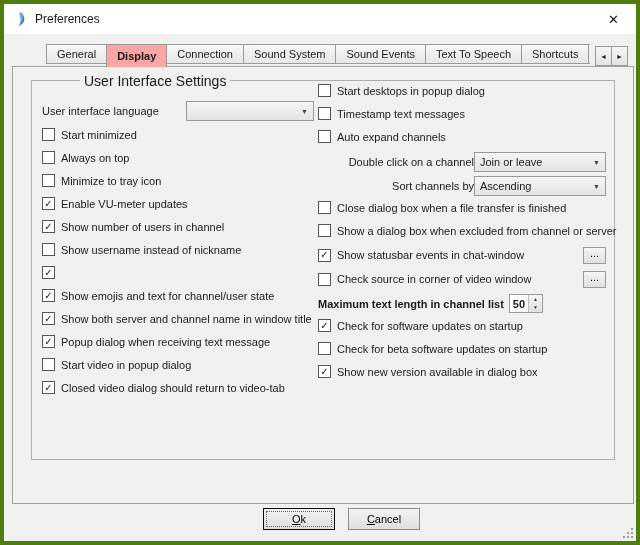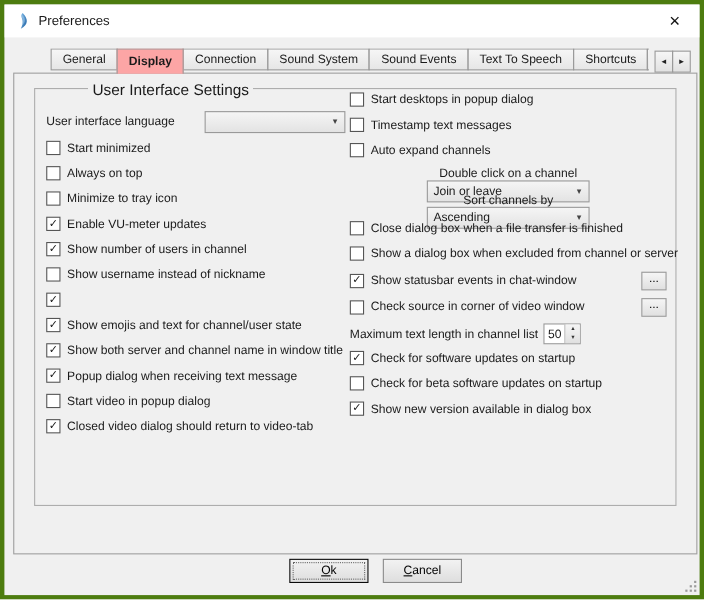--- a/index.html
+++ b/index.html
@@ -31,29 +31,29 @@
 
   
   .groupbox{position:absolute;top:13px;left:18px;right:18px;height:380px;border:1px solid #adadad;}
   .legend{position:absolute;top:-8px;left:8px;background:var(--dialog-bg);padding:0 4px;font-size:14px;margin-left:40px;}
 
   .col-left{position:absolute;left:10px;top:20px;width:272px;}
   .col-right{position:absolute;left:286px;top:2px;right:8px;}
 
   .row{display:flex;align-items:center;height:15px;margin-bottom:8px;font-size:11px;white-space:nowrap;}
   .row.lang-row{height:20px;margin-bottom:6px;justify-content:space-between;}
-  .row.select-row{height:20px;margin-bottom:4px;justify-content:flex-start;flex-direction:column;}
-  .row.spin-row{height:19px;margin-bottom:5px;}
+  .row.select-row{height:20px;margin-bottom:4px;justify-content:flex-end;}
+  .row.spin-row{height:19px;margin-bottom:5px;font-weight:bold;}
   .row.btn-row{height:18px;margin-bottom:6px;}
 
   .checkbox{width:13px;height:13px;flex:none;border:1px solid #555;background:#fff;margin-right:6px;
             display:inline-flex;align-items:center;justify-content:center;font-size:10px;font-weight:700;color:#161616;line-height:1;}
   .cb-label{font-size:11px;}
 
-  .combo{width:148px;height:20px;flex:none;border:1px solid #999;background:linear-gradient(#f5f5f5,#e3e3e3);
+  .combo{width:132px;height:20px;flex:none;border:1px solid #999;background:linear-gradient(#f5f5f5,#e3e3e3);
          display:inline-flex;align-items:center;justify-content:space-between;padding:0 5px;font-size:11px;}
   .combo.lang{width:128px;}
   .combo-arrow{font-size:7px;color:#444;line-height:1;}
 
   .dots-btn{margin-left:auto;width:23px;height:17px;border:1px solid #999;background:linear-gradient(#f5f5f5,#e0e0e0);
             font-size:11px;line-height:8px;padding:0 0 5px;font-family:inherit;}
 
   .spin{margin-left:5px;height:19px;border:1px solid #999;background:#fff;display:inline-flex;align-items:stretch;}
   .spin-value{min-width:18px;padding:0 3px;display:flex;align-items:center;font-size:11px;text-align:right;}
   .spin-arrows{display:flex;flex-direction:column;width:14px;border-left:1px solid #bbb;background:linear-gradient(#f5f5f5,#e0e0e0);}

